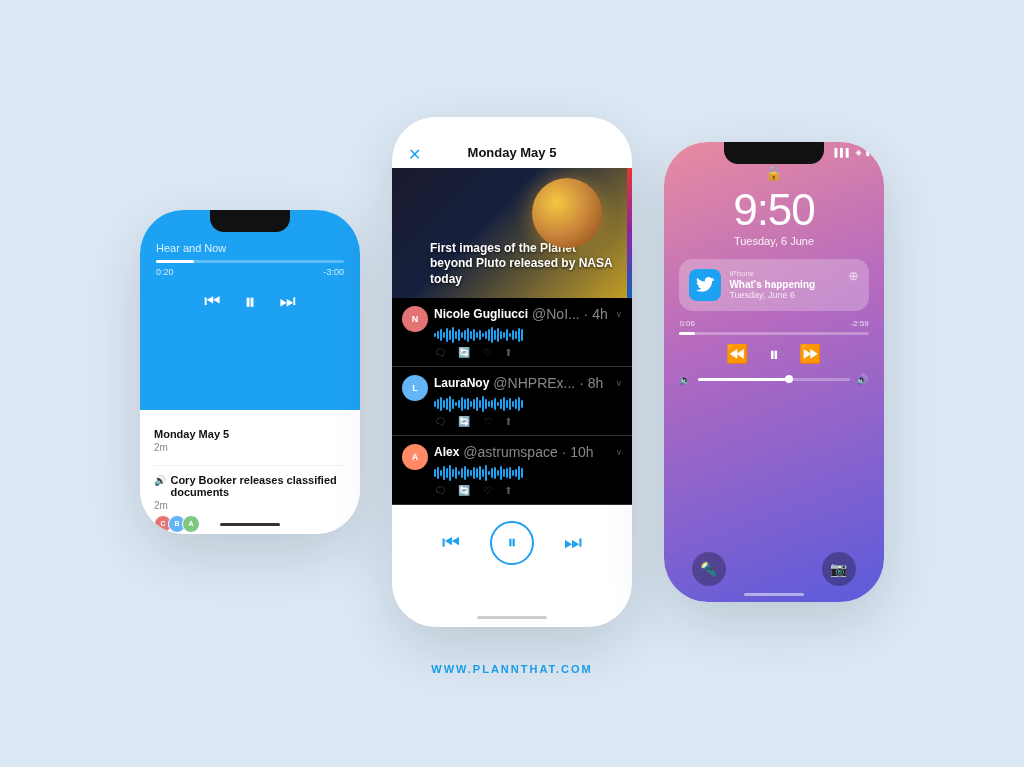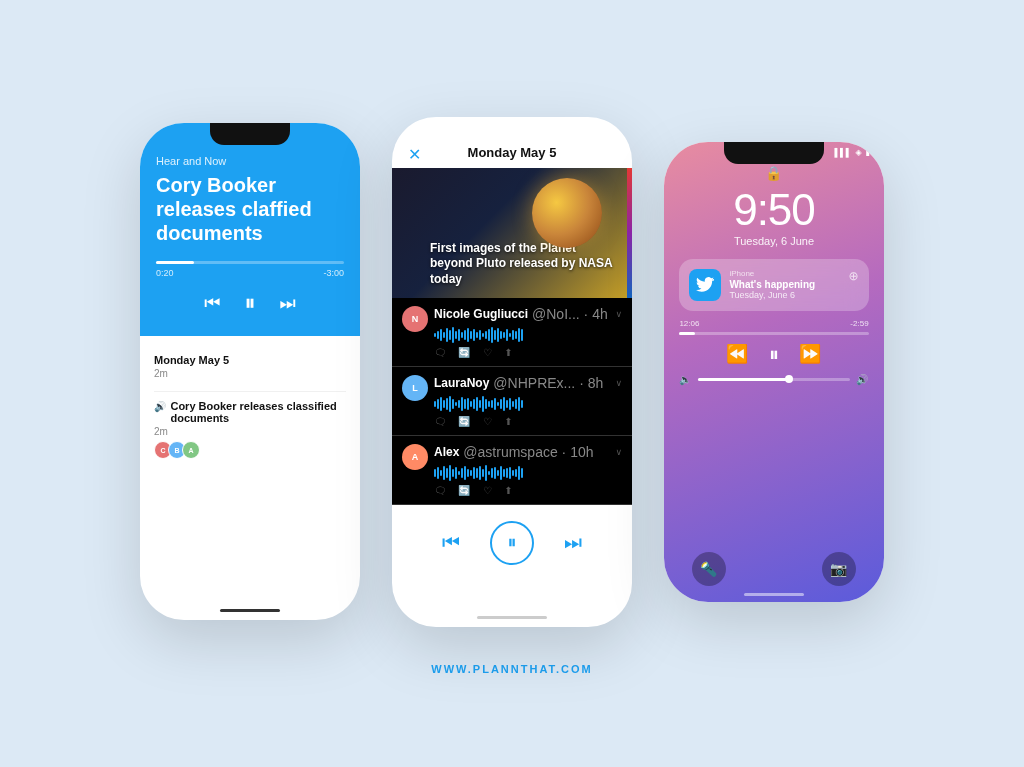--- a/index.html
+++ b/index.html
@@ -27,21 +27,21 @@
       background: white;
       border-radius: 44px;
       box-shadow: 0 20px 60px rgba(0,0,0,0.15);
       overflow: hidden;
       position: relative;
     }
 
     
     .phone-1 {
       width: 220px;
-      height: 497px;
+      height: 324px;
     }
 
     .phone-1 .notch {
       position: absolute;
       top: 0;
       left: 50%;
       transform: translateX(-50%);
       width: 80px;
       height: 22px;
       background: #111;
@@ -620,21 +620,20 @@
 </head>
 <body>
 
 <div class="phones-container">
 
   <div class="phone phone-1">
     <div class="notch"></div>
 
     <div class="header-blue">
       <div class="hear-now">Hear and Now</div>
-      <div class="headline">Cory Booker releases claffied documents</div>
 
       <div class="progress-bar">
         <div class="progress-fill"></div>
       </div>
       <div class="time-row">
         <span>0:20</span>
         <span>-3:00</span>
       </div>
 
       <div class="controls">
@@ -864,21 +863,21 @@
         <div class="notif-text">
           <div class="notif-app-name">iPhone</div>
           <div class="notif-title">What's happening</div>
           <div class="notif-subtitle">Tuesday, June 6</div>
         </div>
         <span class="notif-airplay">⊕</span>
       </div>
 
       <div class="player-controls">
         <div class="player-time-row">
-          <span>12:06</span>
+          <span>0:06</span>
           <span>-2:59</span>
         </div>
         <div class="prog-bar">
           <div class="prog-fill"></div>
         </div>
         <div class="player-btns">
           <span class="p3-ctrl">⏪</span>
           <span class="p3-ctrl p3-play">⏸</span>
           <span class="p3-ctrl">⏩</span>
         </div>

